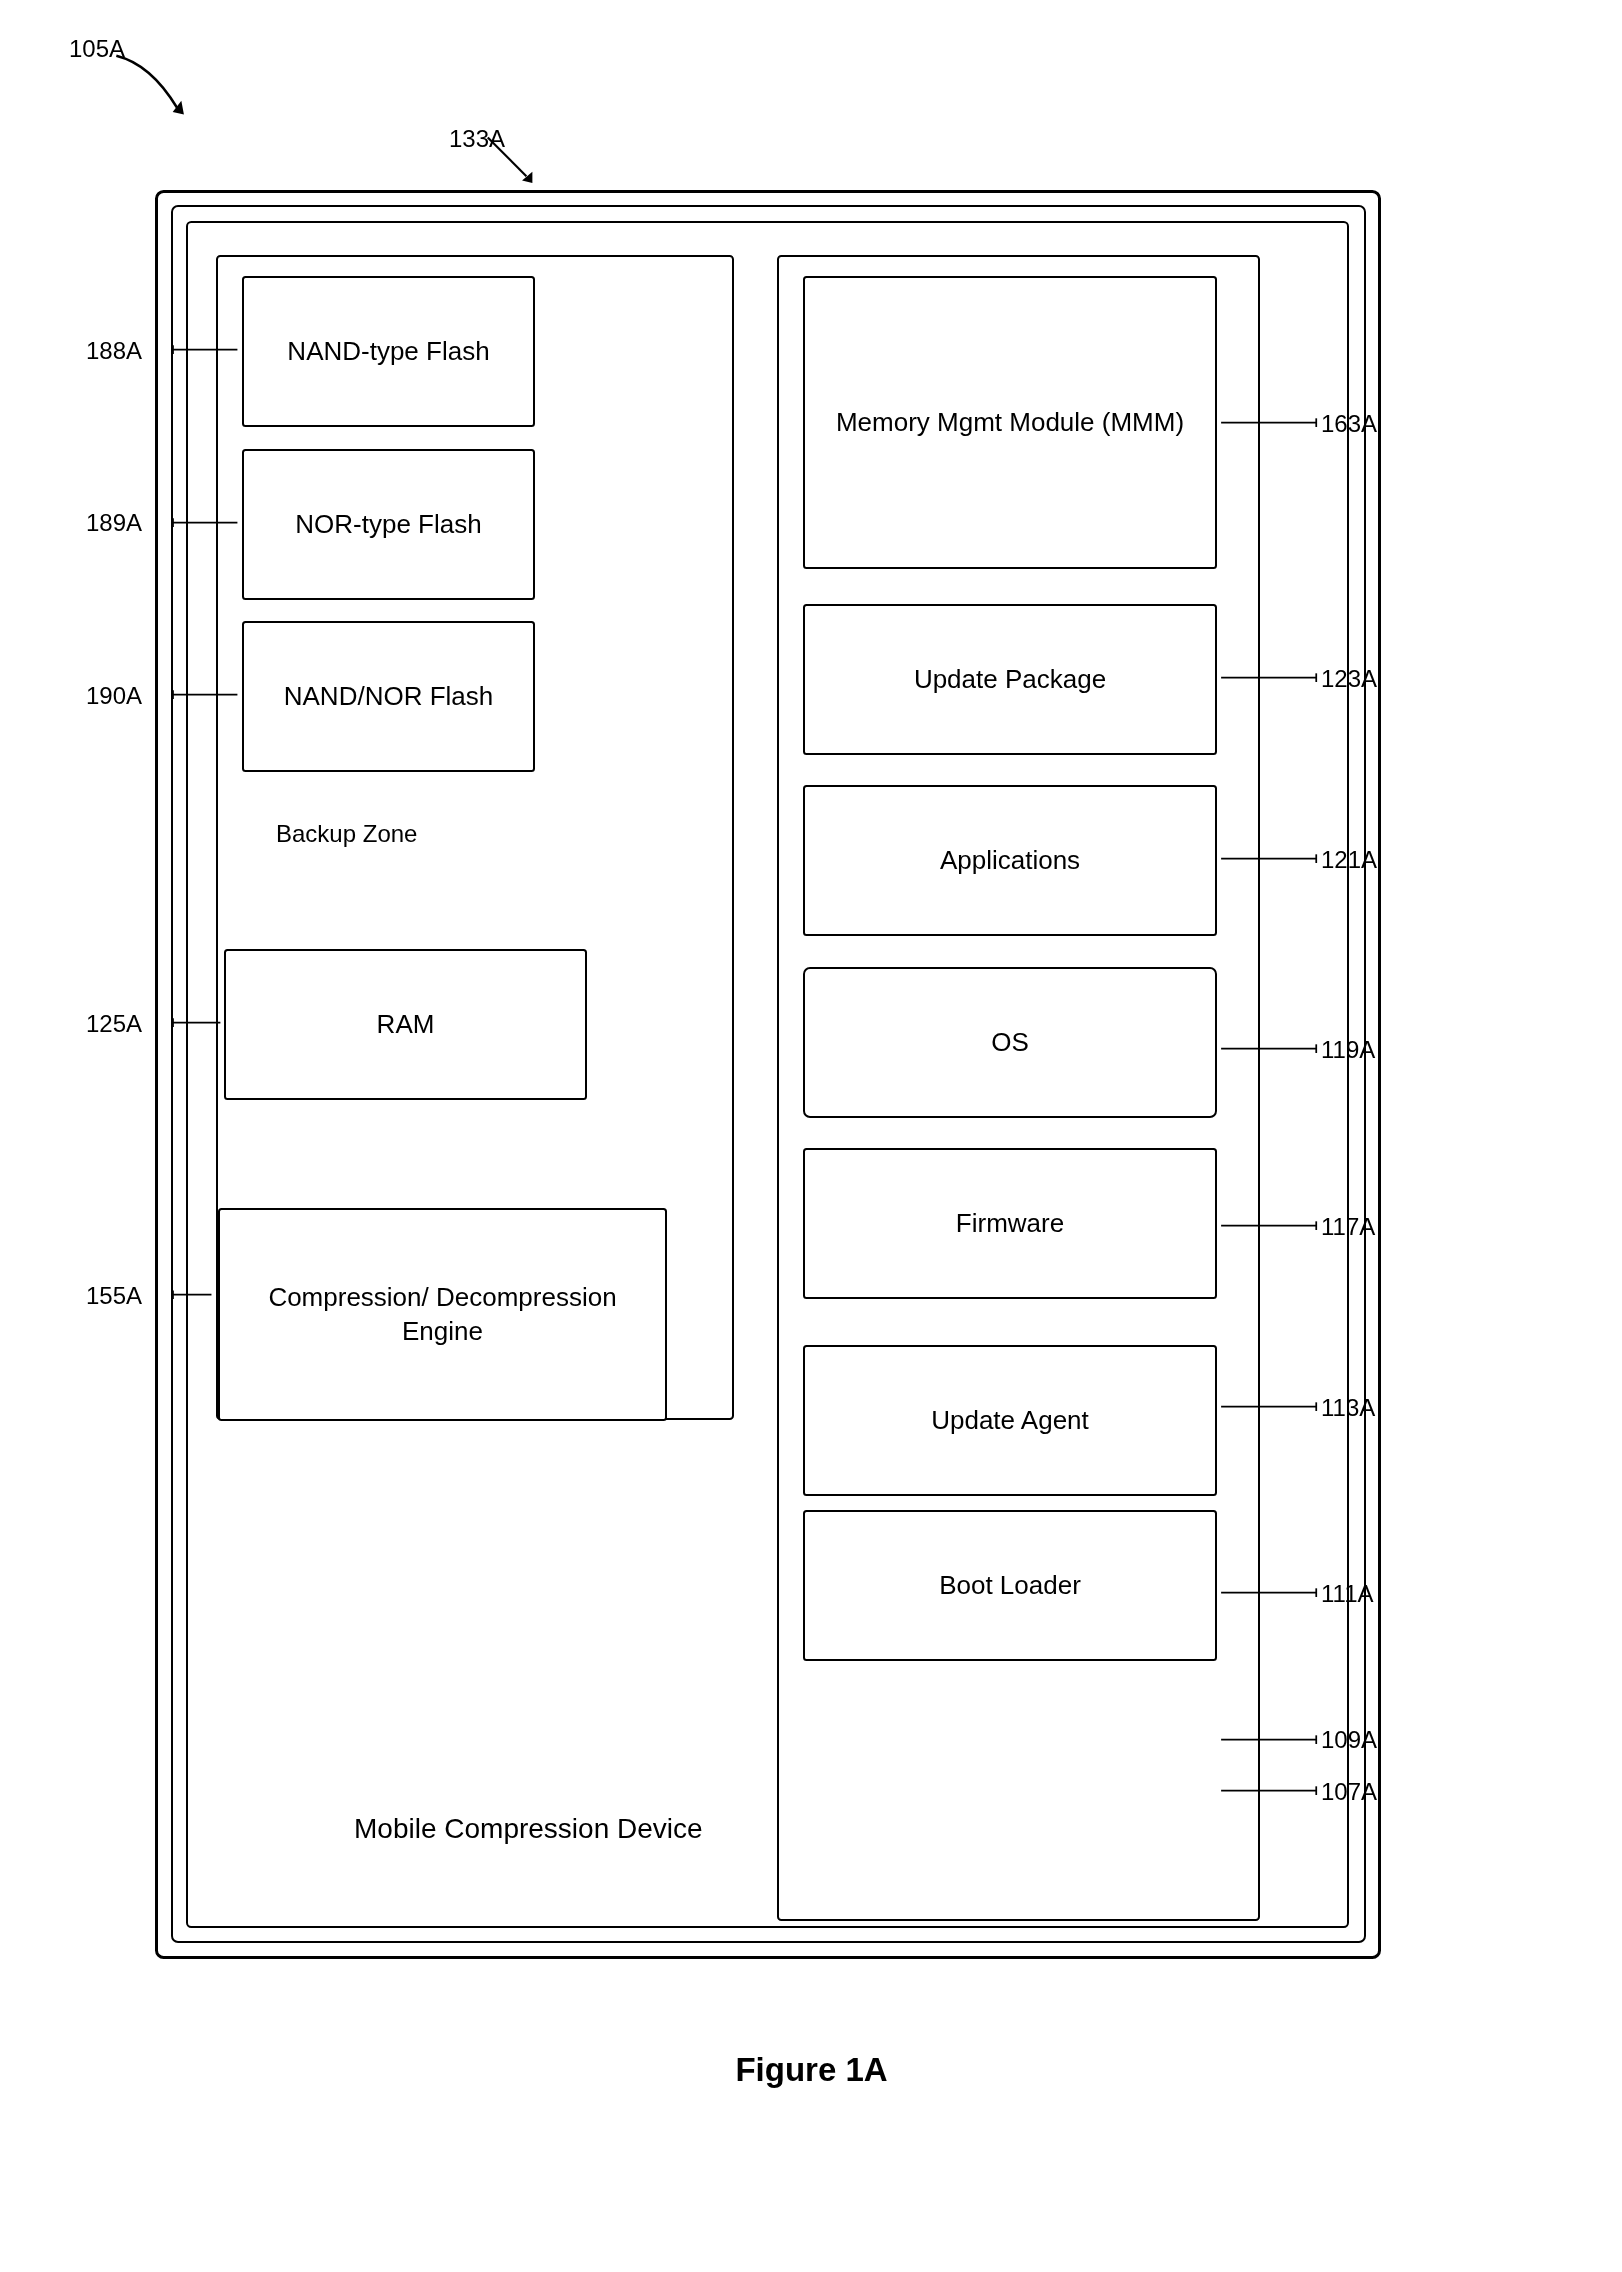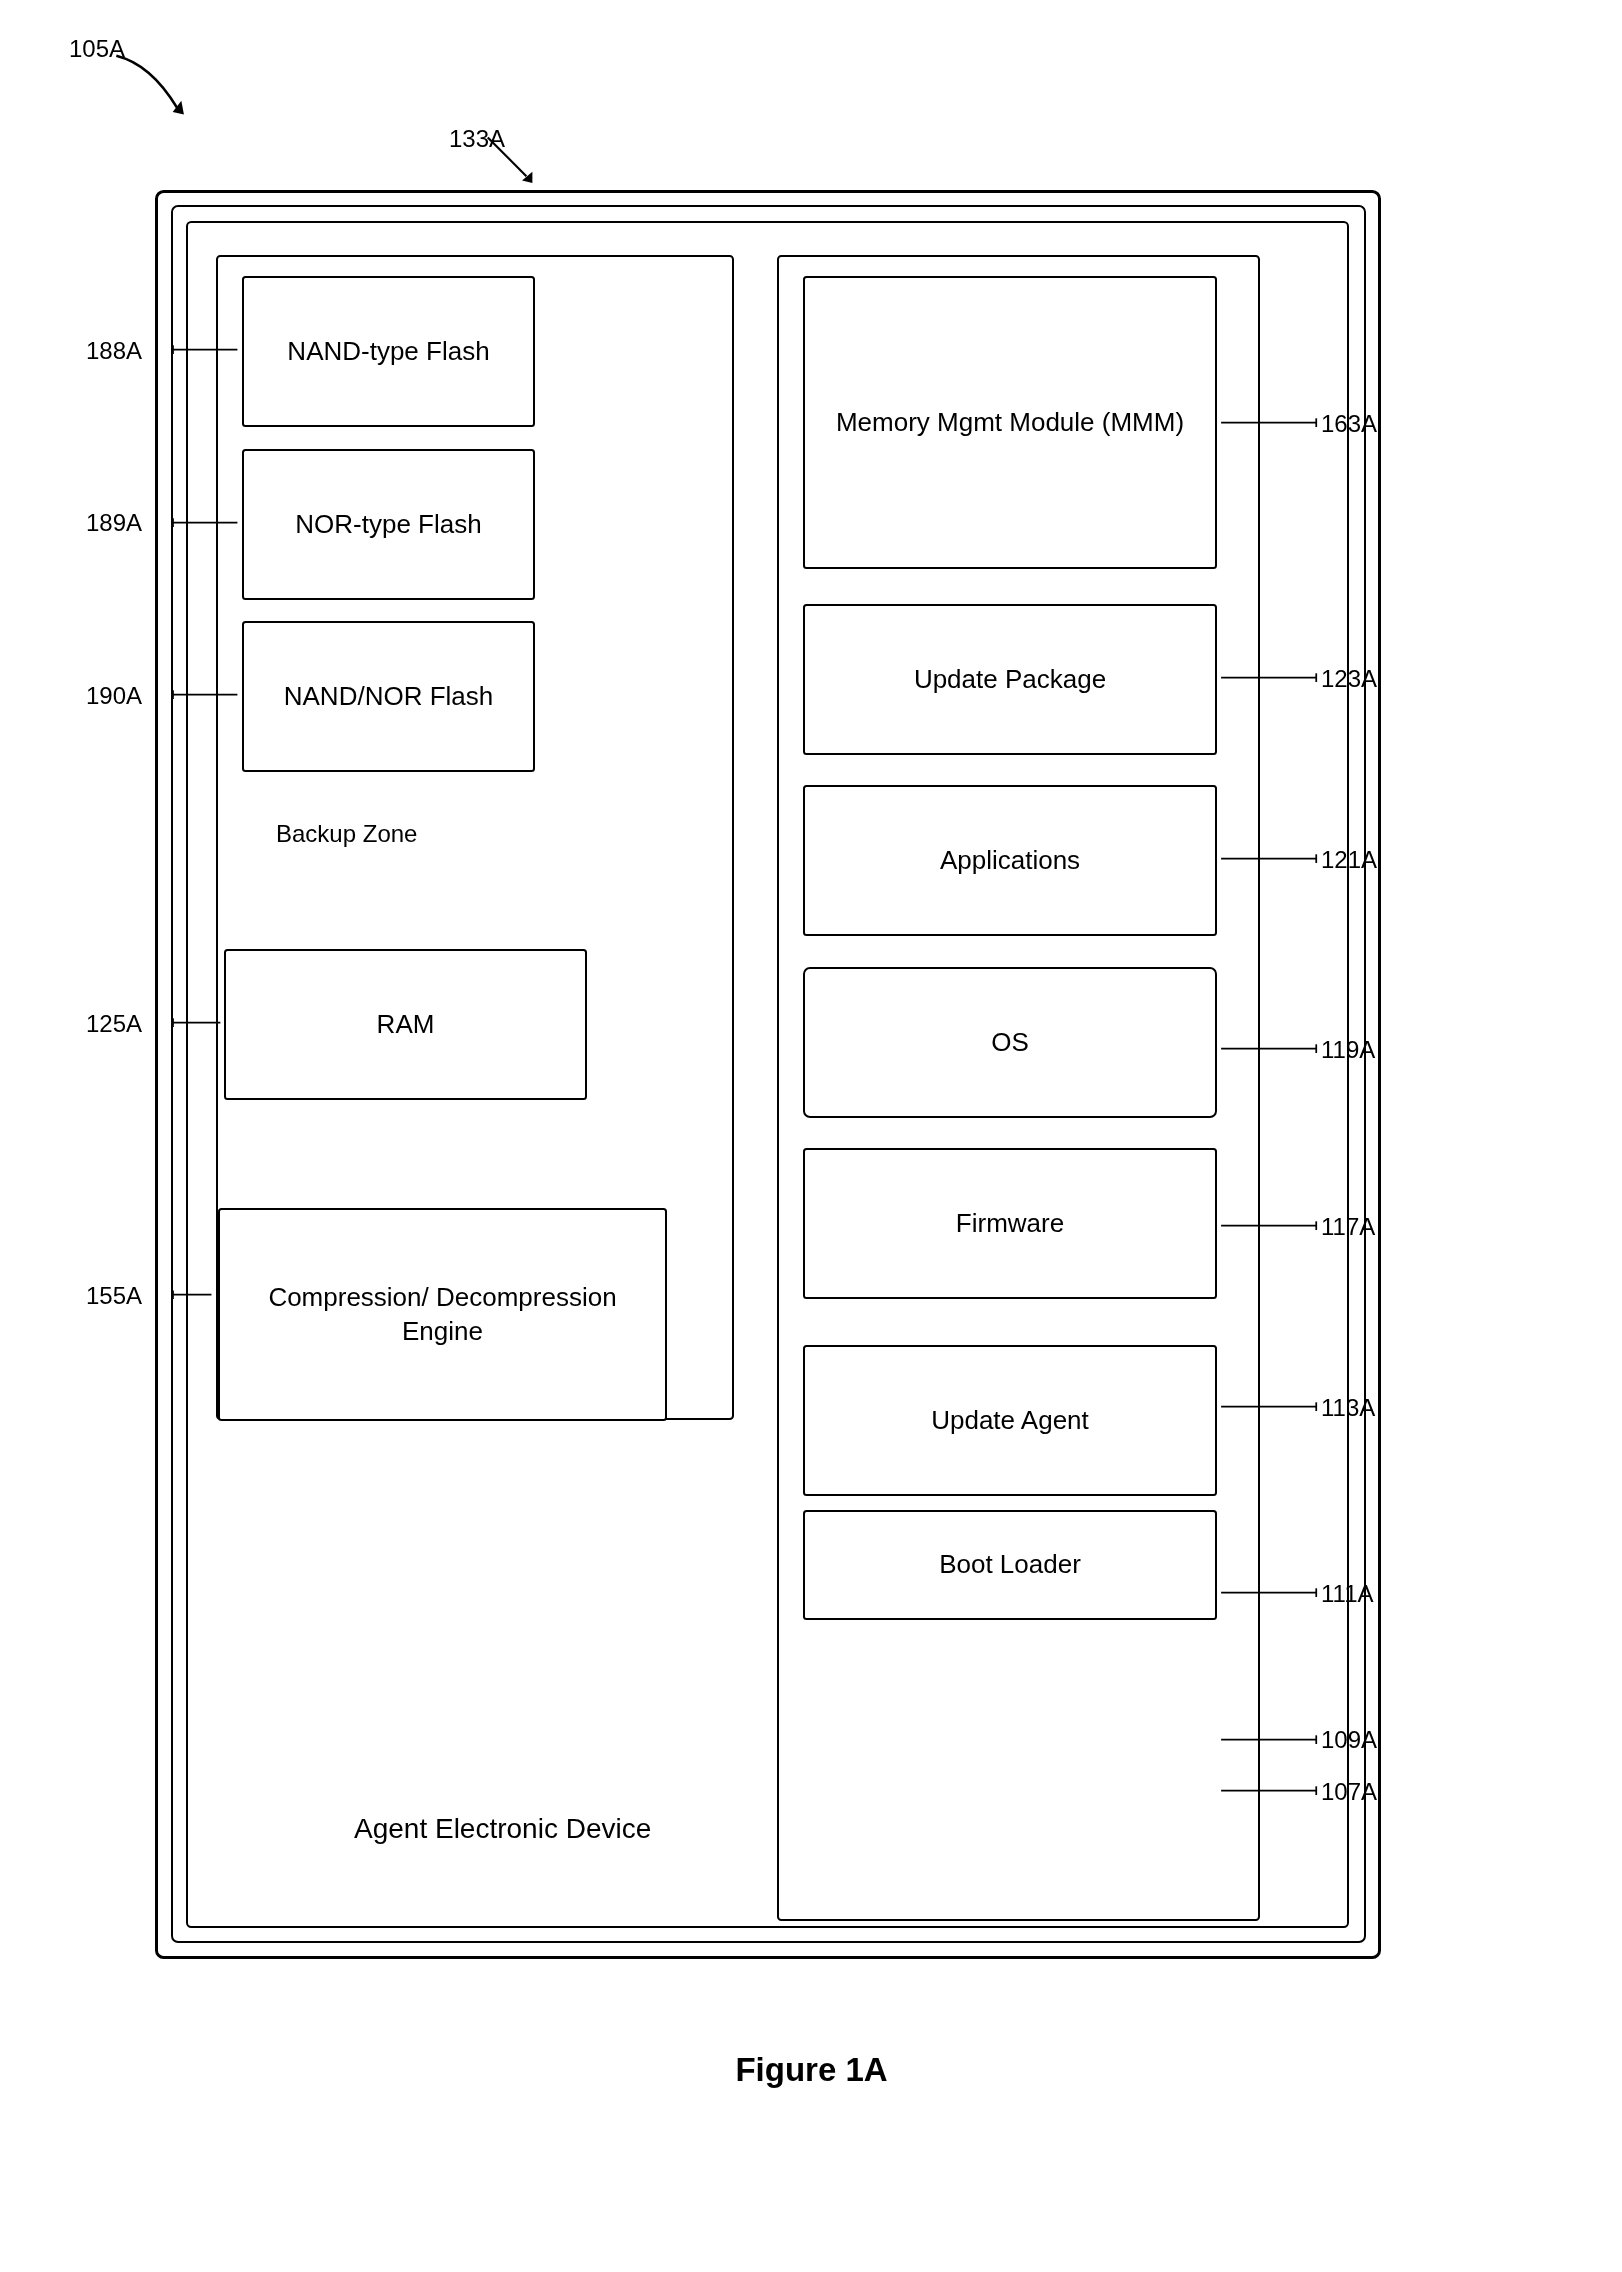--- a/index.html
+++ b/index.html
@@ -116,25 +116,25 @@
   </div>
 
   <div class="comp-box" style="top:1148px;left:803px;width:414px;height:151px;">
     <span>Firmware</span>
   </div>
 
   <div class="comp-box" style="top:1329px;left:803px;width:414px;height:151px;margin-top:16px;">
     <span>Update Agent</span>
   </div>
 
-  <div class="comp-box" style="top:1510px;left:803px;width:414px;height:110px;">
+  <div class="comp-box" style="top:1510px;left:803px;width:414px;height:151px;">
     <span>Boot Loader</span>
   </div>
 
-  <span class="zone-label" style="top:1813px;left:354px;font-size:28px;">Agent Electronic Device</span>
+  <span class="zone-label" style="top:1813px;left:354px;font-size:28px;">Mobile Compression Device</span>
 
   <span class="ref-label" style="top:337px;left:86px;">188A</span>
   <svg style="position:absolute;top:341px;left:173px;width:73px;height:17.3px;" viewBox="0 0 85 20" width="73" height="17.3">
     <path d="M 0 10 L 75 10" stroke="#000" stroke-width="2" fill="none"></path>
     <path d="M 0 5 L 0 15" stroke="#000" stroke-width="2" fill="none"></path>
   </svg>
 
   <span class="ref-label" style="top:509px;left:86px;">189A</span>
   <svg style="position:absolute;top:514px;left:173px;width:73px;height:17.3px;" viewBox="0 0 85 20" width="73" height="17.3">
     <path d="M 0 10 L 75 10" stroke="#000" stroke-width="2" fill="none"></path>

